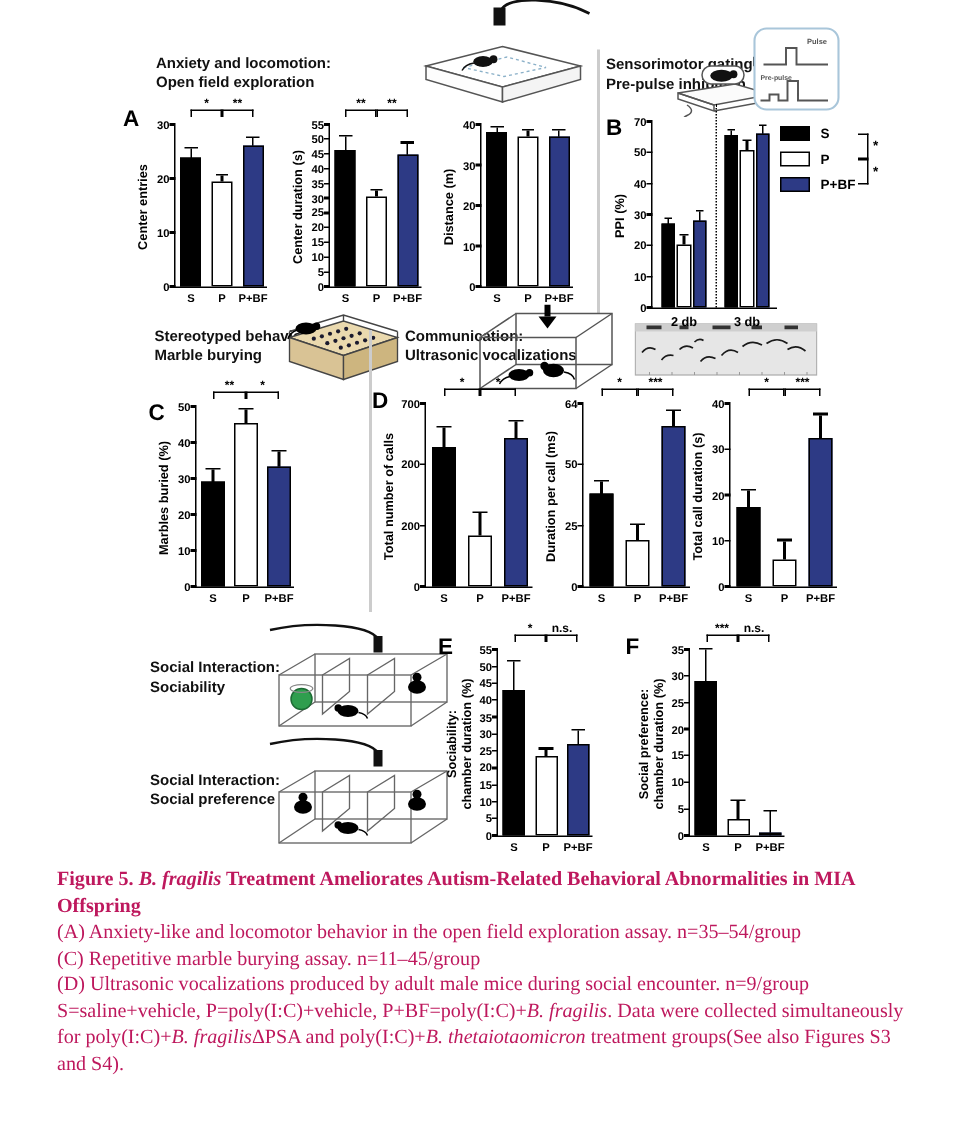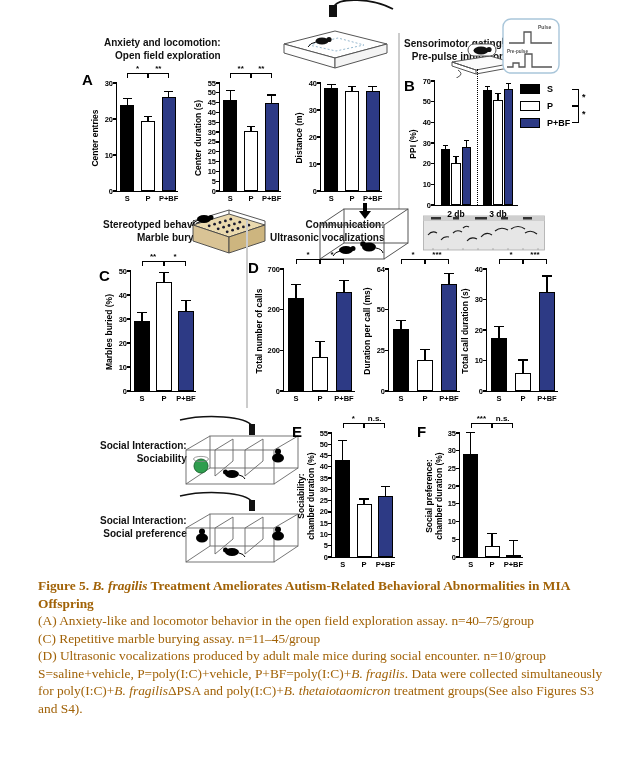--- a/index.html
+++ b/index.html
@@ -1,18 +1,18 @@
 <!DOCTYPE html>
 <html><head>
 <meta charset="utf-8">
 <style>
   html,body{margin:0;padding:0;background:#fff;}
   #canvas{position:relative;width:642px;height:763px;background:#ffffff;overflow:hidden;
           font-family:"Liberation Sans",sans-serif;color:#000;}
-  .sec-title{position:absolute;font-weight:bold;font-size:10px;line-height:1.25;white-space:pre-line;color:#111;text-align:right;}
+  .sec-title{position:absolute;font-weight:bold;font-size:10px;line-height:1.25;white-space:pre-line;color:#111;}
   .plabel{position:absolute;font-weight:bold;font-size:15px;color:#000;}
   .vdiv{position:absolute;width:1.5px;background:#cccccc;}
   .illus{position:absolute;}
   
   .chart{position:absolute;}
   .chart *{position:absolute;box-sizing:border-box;}
   .c-ylab{transform:rotate(-90deg);transform-origin:0 0;font-weight:bold;font-size:8.5px;
           text-align:center;white-space:pre-line;line-height:1.18;}
   .c-plot{border-left:1.6px solid #000;border-bottom:1.6px solid #000;overflow:visible;}
   .c-tick-label{font-weight:bold;font-size:7.5px;text-align:right;height:9px;line-height:9px;}
@@ -27,21 +27,21 @@
   .c-sig{font-weight:bold;font-size:8px;text-align:center;height:9px;line-height:9px;}
   
   .legendB{position:absolute;left:520px;top:84px;width:90px;height:56px;}
   .legendB *{position:absolute;box-sizing:border-box;}
   .leg-swatch{width:20px;height:10px;border:1.6px solid #000;}
   .leg-label{font-weight:bold;font-size:9px;height:11px;line-height:11px;}
   .leg-brk{width:7px;border-top:1.3px solid #000;border-right:1.3px solid #000;border-bottom:1.3px solid #000;}
   .leg-star{font-weight:bold;font-size:9px;}
   
   #caption{position:absolute;left:38px;top:577px;width:574px;
-           font-family:"Liberation Serif",serif;font-size:13.4px;line-height:1.31;color:#a16207;}
+           font-family:"Liberation Serif",serif;font-size:13.4px;line-height:1.31;color:#be185d;}
 </style>
 </head>
 <body>
 
 <div id="canvas">
 
   <div class="sec-title" style="left:104px;top:37px;">Anxiety and locomotion:
 Open field exploration</div>
   <div class="plabel" style="left:82px;top:71px;">A</div>
 
@@ -207,23 +207,23 @@
     <path d="M63,63 q5,1 6,4" fill="none" stroke="#000" stroke-width="1"></path>
     <ellipse cx="102" cy="46" rx="6" ry="4.5" fill="#000"></ellipse>
     <circle cx="102" cy="39.5" r="3" fill="#000"></circle>
   </svg>
 
   <div class="plabel" style="left:292px;top:423px;">E</div>
   <div class="plabel" style="left:417px;top:423px;">F</div>
 
   <div id="caption">
       <div><span style="font-weight: bold;">Figure 5. </span><span style="font-weight: bold; font-style: italic;">B. fragilis</span><span style="font-weight: bold;"> Treatment Ameliorates Autism-Related Behavioral Abnormalities in MIA Offspring</span></div>
-      <div><span>(A) Anxiety-like and locomotor behavior in the open field exploration assay. n=40–75/group</span></div>
+      <div><span>(A) Anxiety-like and locomotor behavior in the open field exploration assay. n=35–54/group</span></div>
       <div><span>(C) Repetitive marble burying assay. n=11–45/group</span></div>
-      <div><span>(D) Ultrasonic vocalizations produced by adult male mice during social encounter. n=10/group</span></div>
+      <div><span>(D) Ultrasonic vocalizations produced by adult male mice during social encounter. n=9/group</span></div>
       <div><span>S=saline+vehicle, P=poly(I:C)+vehicle, P+BF=poly(I:C)+</span><span style="font-style: italic;">B. fragilis</span><span>. Data were collected simultaneously for poly(I:C)+</span><span style="font-style: italic;">B. fragilis</span><span>ΔPSA and poly(I:C)+</span><span style="font-style: italic;">B. thetaiotaomicron</span><span> treatment groups(See also Figures S3 and S4).</span></div>
     </div>
 <div class="chart" style="left: 90px; top: 68px; width: 98px; height: 140px;">
       <div class="c-ylab" style="left: 0px; top: 124px; width: 108px; height: 11px;">Center entries</div>
       <div class="c-plot" style="left: 26px; top: 16px; width: 62px; height: 108px;">
         <div class="c-tick-label" style="left: -19px; bottom: -4.5px; width: 15px;">0</div>
         <div class="c-tick" style="left: -4.5px; bottom: -0.6px;"></div>
         <div class="c-tick-label" style="left: -19px; bottom: 31.5px; width: 15px;">10</div>
         <div class="c-tick" style="left: -4.5px; bottom: 35.4px;"></div>
         <div class="c-tick-label" style="left: -19px; bottom: 67.5px; width: 15px;">20</div>

